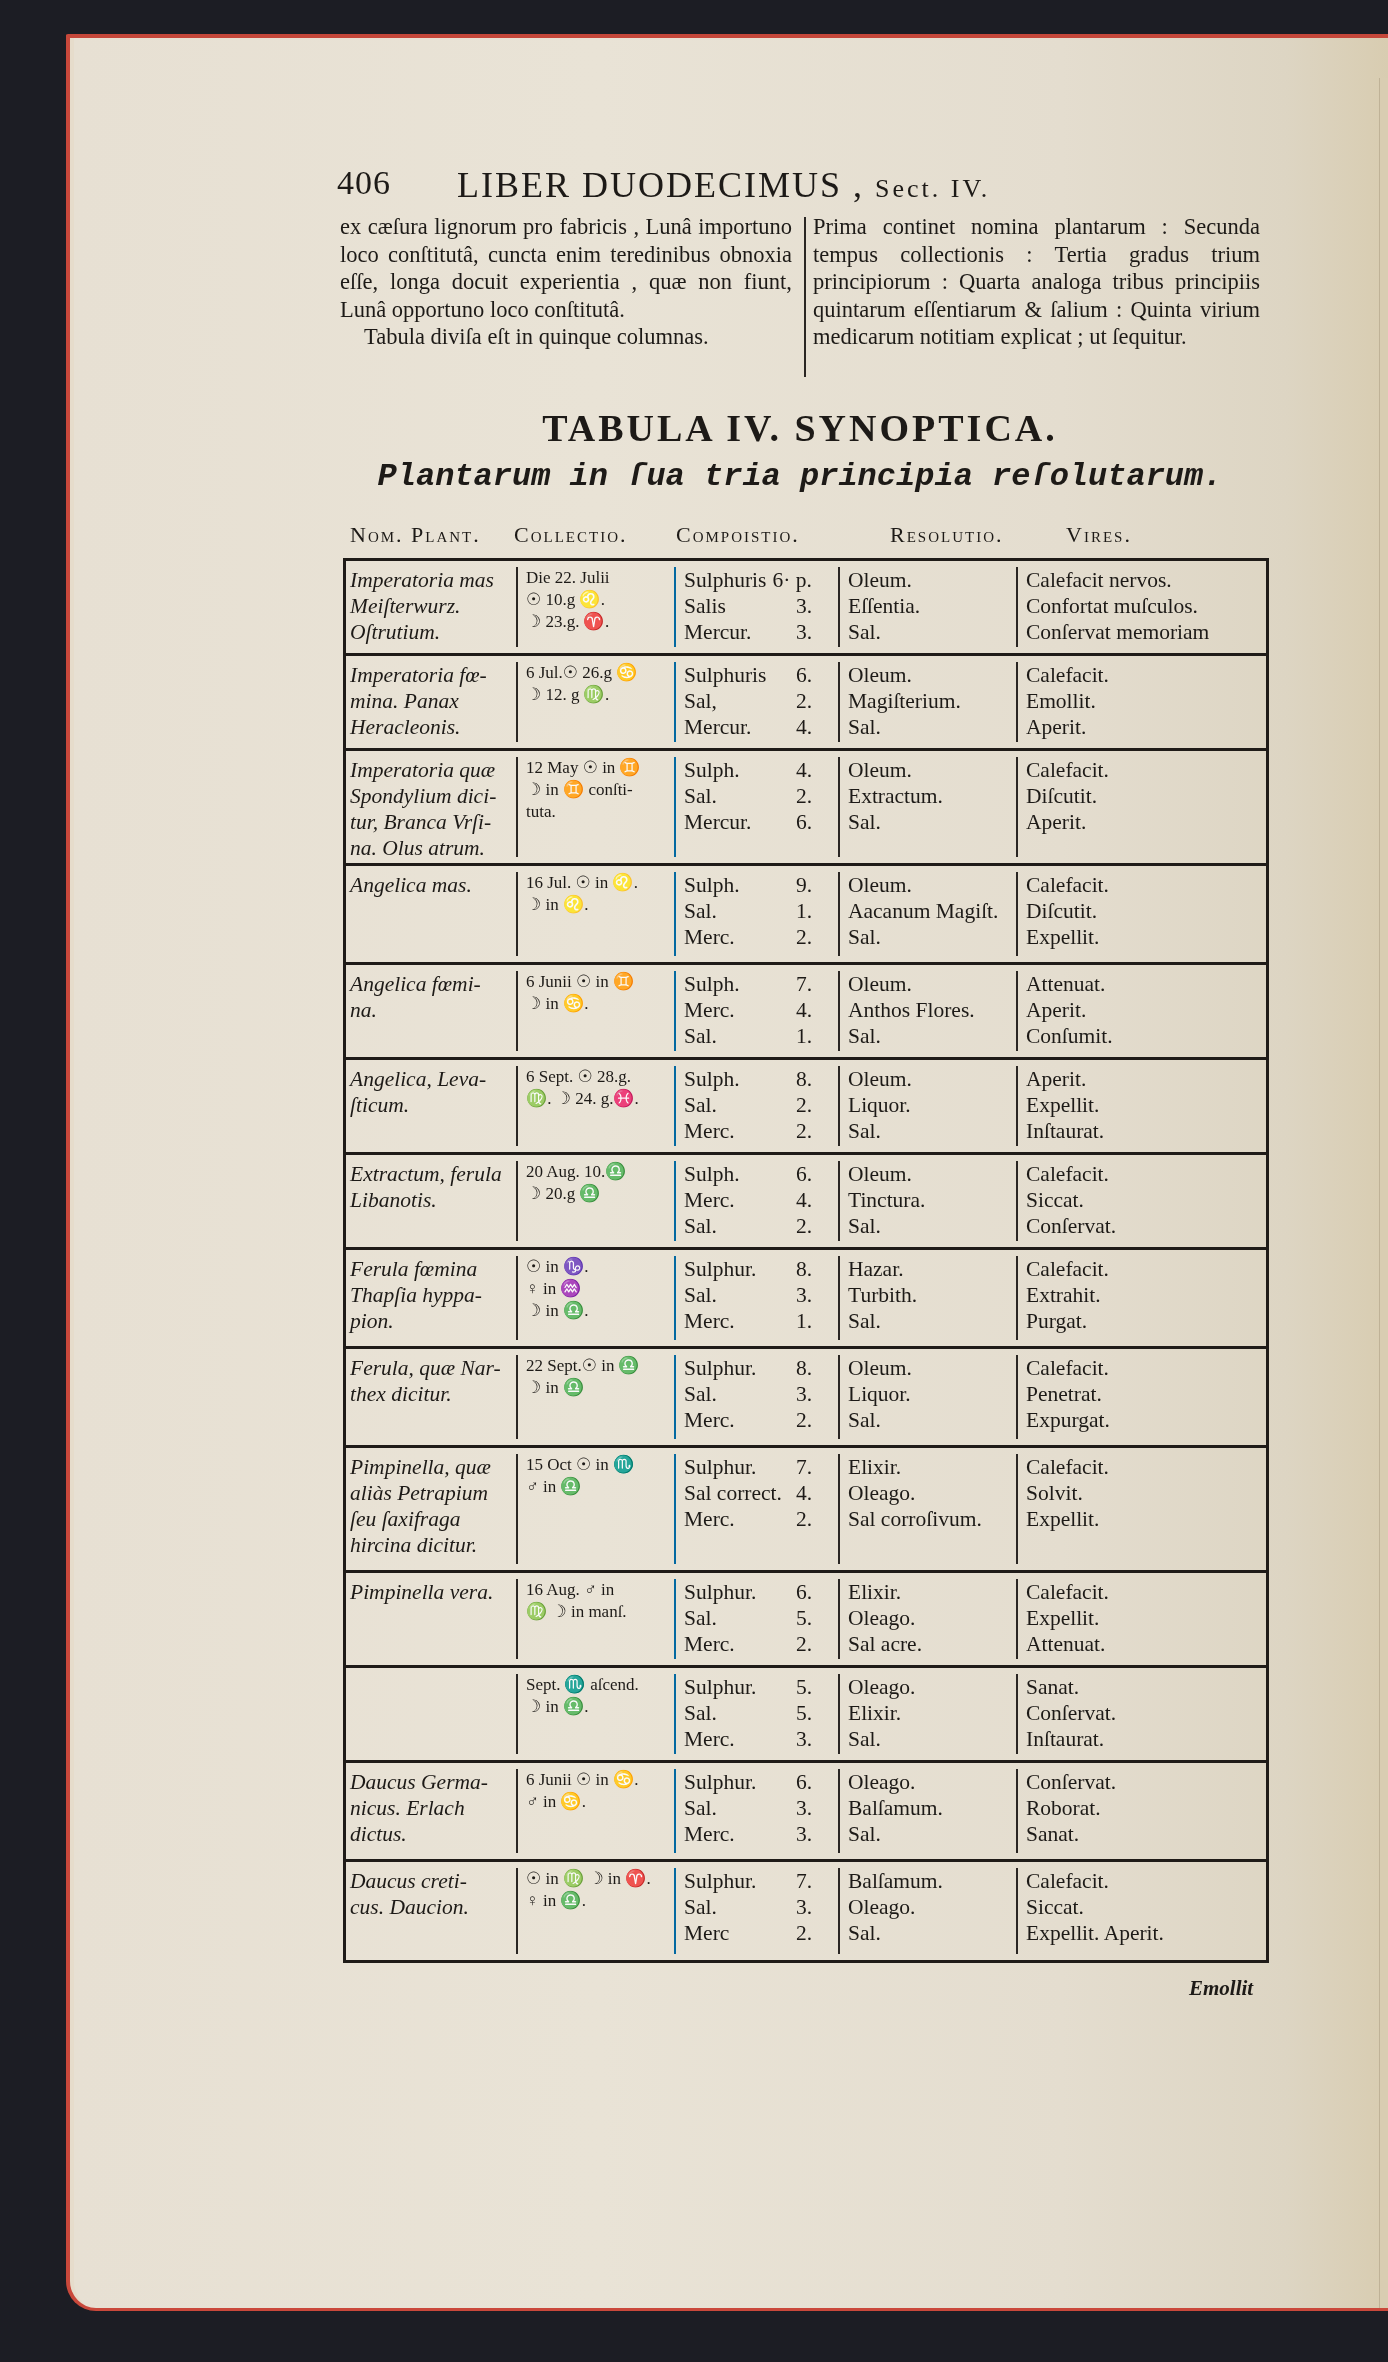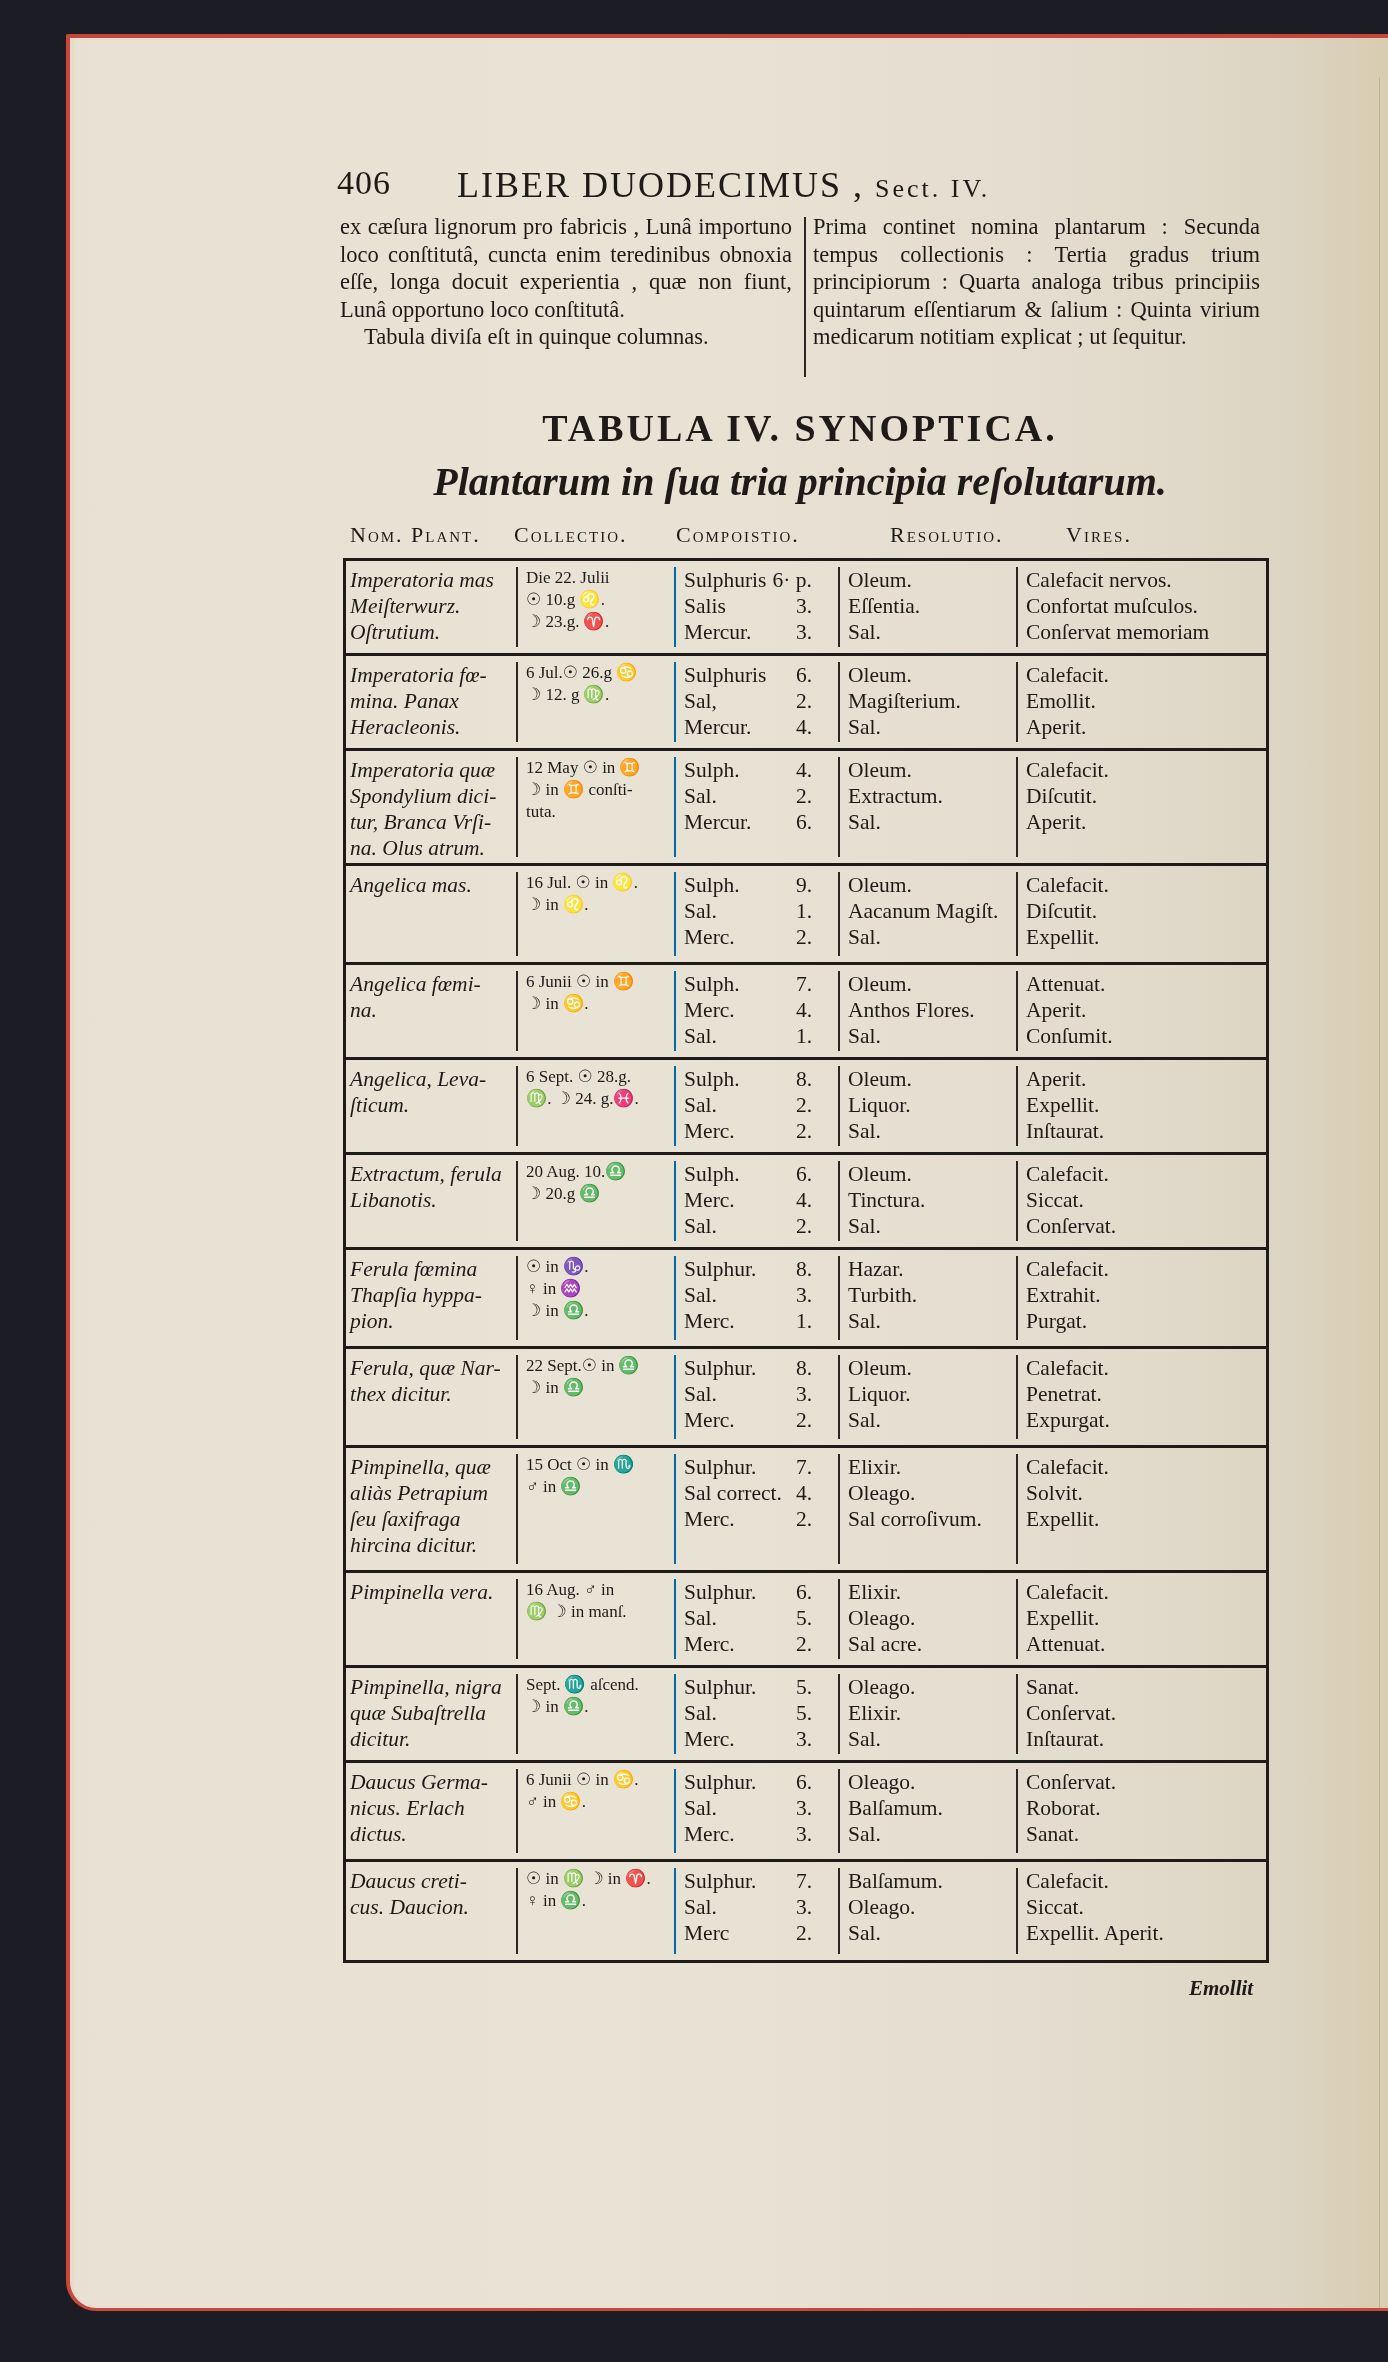--- a/index.html
+++ b/index.html
@@ -47,21 +47,21 @@
     .col-rule {
       position: absolute; left: 464px; top: 4px; width: 2px; height: 160px; background: #2a2623;
     }
     .indent { display: block; text-indent: 24px; }
     .table-title {
       position: absolute; top: 406px; left: 320px; width: 960px; text-align: center;
       font-size: 38px; letter-spacing: 3px; font-weight: bold;
     }
     .table-subtitle {
       position: absolute; top: 458px; left: 320px; width: 960px; text-align: center;
-      font-size: 40px; font-style: italic; font-weight: bold;
+      font-size: 32px; font-style: italic; font-weight: bold; font-family: Liberation Mono, monospace;
     }
     .col-headers {
       position: absolute; top: 522px; left: 350px; width: 920px; height: 30px;
       font-size: 22px; letter-spacing: 2px;
     }
     .col-headers span { position: absolute; top: 0; white-space: nowrap; font-variant: small-caps; }
     .synoptic-table {
       position: absolute; left: 343px; top: 558px; width: 920px;
       border-left: 3px solid #1f1b18; border-right: 3px solid #1f1b18;
       border-bottom: 3px solid #1f1b18;
@@ -496,25 +496,20 @@
         <span class="line">Oleago.</span>
         <span class="line">Sal acre.</span>
       </div>
       <div class="cell c-vir" style="height: 80px;">
         <span class="line">Calefacit.</span>
         <span class="line">Expellit.</span>
         <span class="line">Attenuat.</span>
       </div>
     </div>
     <div class="row" style="height: 92px;">
-      <div class="cell c-name" style="height: 80px;">
-        <span class="line">Pimpinella, nigra</span>
-        <span class="line">quæ Subaſtrella</span>
-        <span class="line">dicitur.</span>
-      </div>
       <div class="cell c-coll" style="height: 80px;">
         <span class="line">Sept. ♏ aſcend.</span>
         <span class="line">☽ in ♎.</span>
       </div>
       <div class="cell c-comp" style="height: 80px;">
         <span class="comp-line">
           <span>Sulphur.</span>
           <span>5.</span>
         </span>
         <span class="comp-line">

